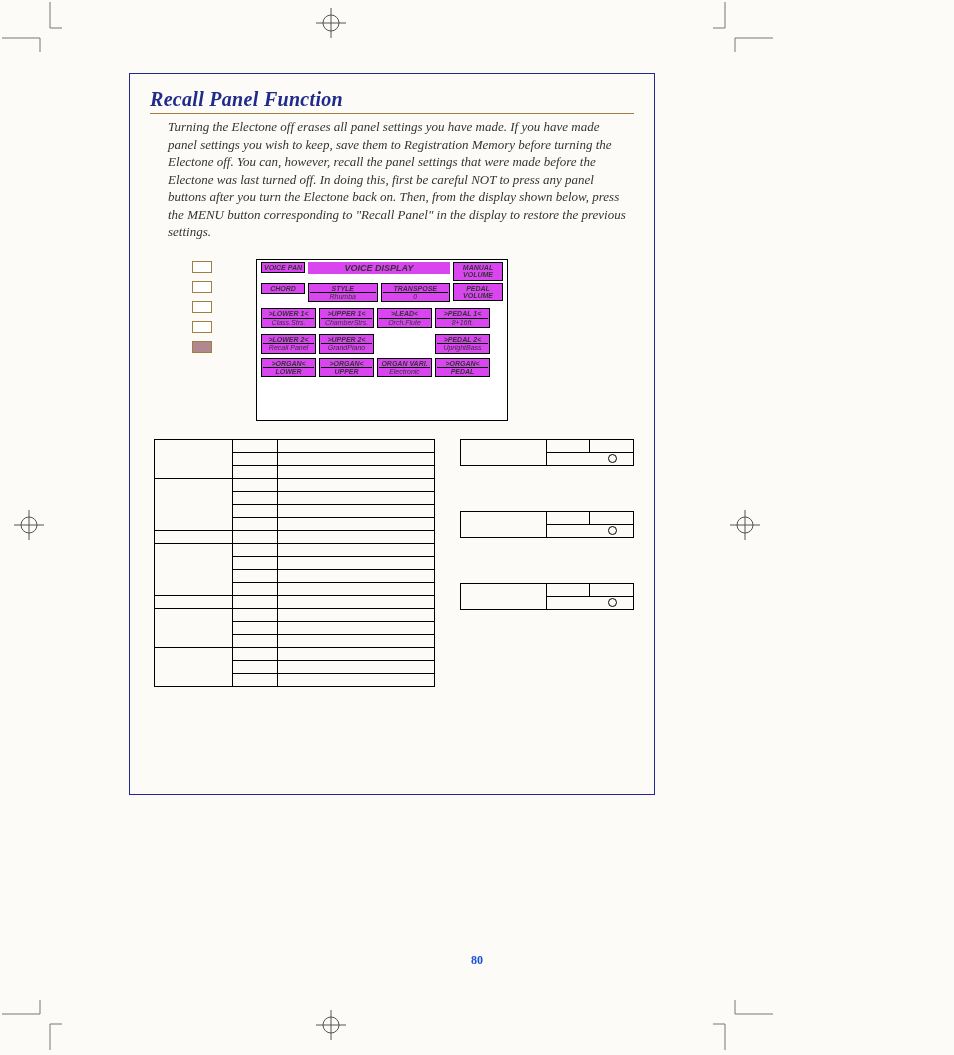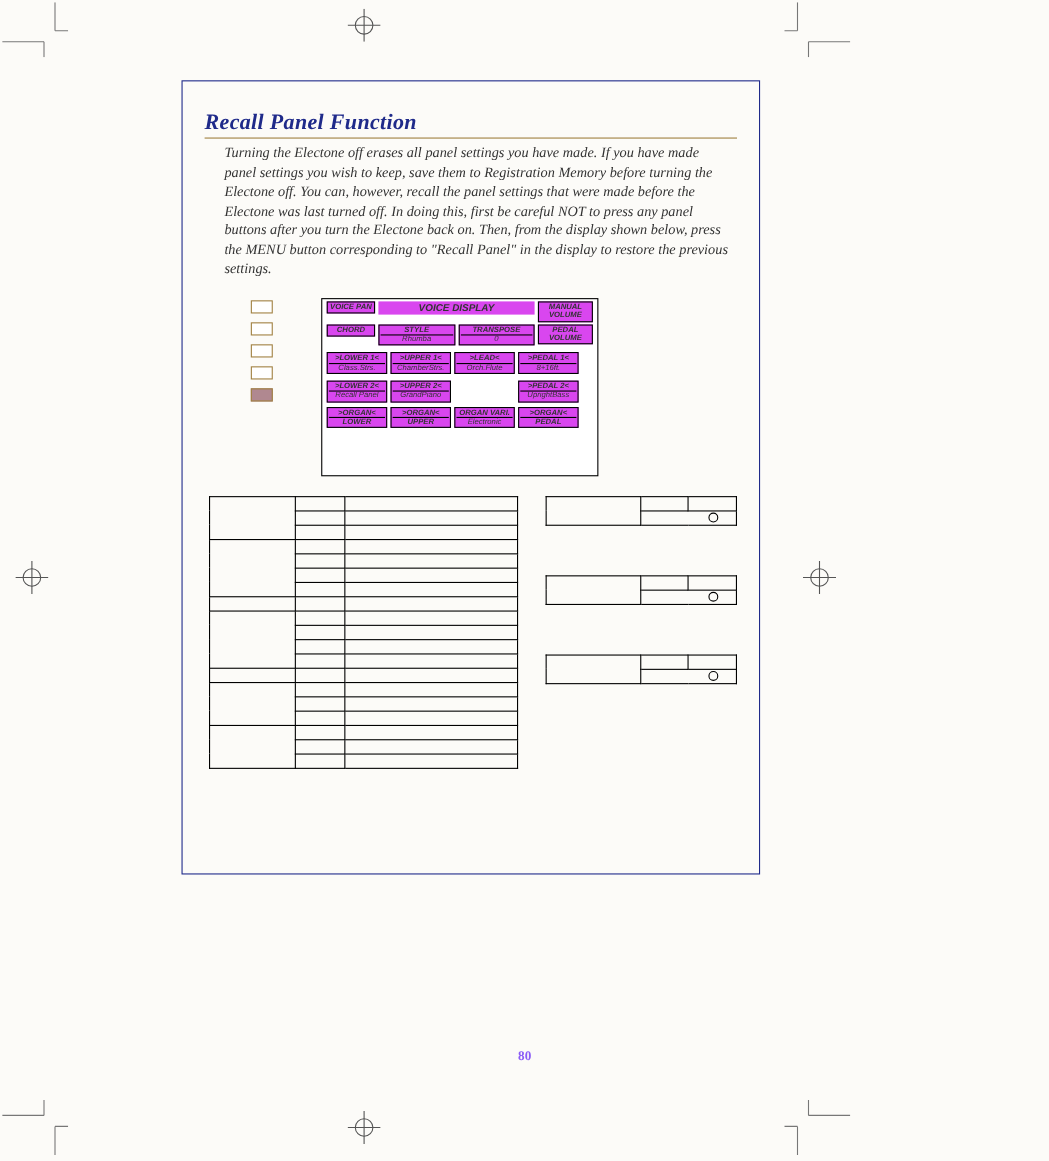--- a/index.html
+++ b/index.html
@@ -25,22 +25,21 @@
     fill: none;
   }
   .main-box {
     position: absolute;
     left: 129px;
     top: 73px;
     width: 526px;
     height: 722px;
     border: 1.5px solid #1f2a8a;
     box-sizing: border-box;
-    padding: 26px 20px 10px 20px;
-    margin-left: 36px;
+    padding: 14px 20px 10px 20px;
   }
   .title {
     font-style: italic;
     font-weight: bold;
     color: #1f2a8a;
     font-size: 20px;
     border-bottom: 1.5px solid #a08040;
     padding-bottom: 2px;
     margin-bottom: 4px;
     letter-spacing: 0.3px;
@@ -145,21 +144,21 @@
     margin-left: 18px;
   }
   .page-num {
     position: absolute;
     left: 0;
     right: 0;
     top: 953px;
     text-align: center;
     font-weight: bold;
     font-size: 12px;
-    color: #8b5cf6;
+    color: #1d4ed8;
     font-family: Georgia, serif;
   }
 </style>
 </head>
 <body>
 
 <svg class="crop-mark" style="left:2px; top:2px;" width="60" height="50">
   <line x1="0" y1="36" x2="38" y2="36"></line>
     <line x1="38" y1="36" x2="38" y2="50"></line>
   <line x1="48" y1="0" x2="48" y2="26"></line>

